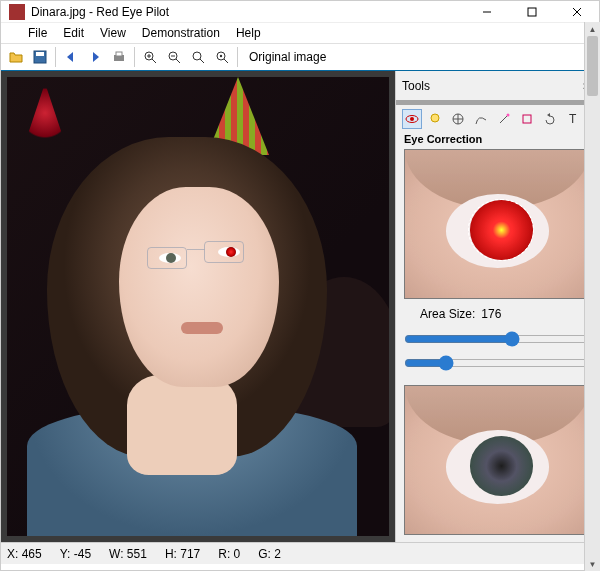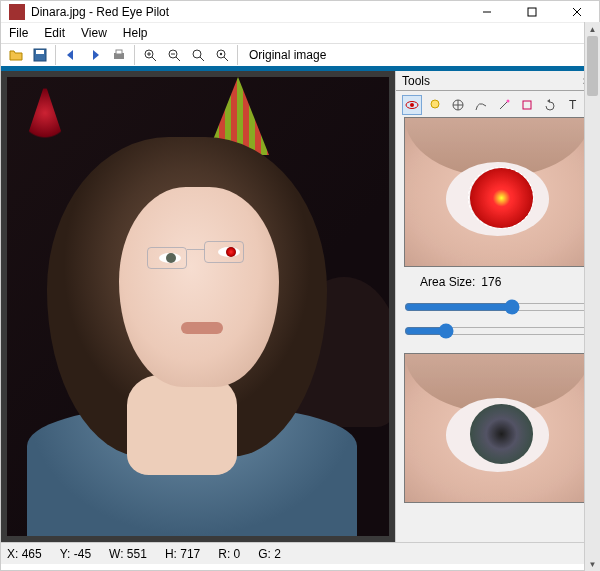--- a/index.html
+++ b/index.html
@@ -5,37 +5,37 @@
 * { margin: 0; padding: 0; box-sizing: border-box; font-family: "Segoe UI", Tahoma, sans-serif; font-size: 12px; }
 body { background: #fff; width: 600px; height: 571px; overflow: hidden; border: 1px solid #ccc; }
 
 
 .titlebar { height: 22px; display: flex; align-items: center; background: #fff; border-bottom: 1px solid #eee; }
 .titlebar .app-icon { width: 16px; height: 16px; margin: 0 6px 0 8px; background: #a03030; }
 .titlebar .title { flex: 1; color: #000; }
 .titlebar .winbtn { width: 45px; height: 29px; display: flex; align-items: center; justify-content: center; color: #000; }
 
 
-.menubar { height: 20px; display: flex; align-items: center; padding: 0 0; background: #fff; }
+.menubar { height: 20px; display: flex; align-items: center; padding: 0 19px; background: #fff; }
 .menubar .menuitem { padding: 2px 8px; cursor: default; }
 
 
-.toolbar { height: 28px; display: flex; align-items: center; padding: 2px 4px; background: #fff; border-top: 1px solid #e0e0e0; border-bottom: 5px solid #0369a1; gap: 2px; }
+.toolbar { height: 28px; display: flex; align-items: center; padding: 2px 4px; background: #fff; border-top: 1px solid #e0e0e0; border-bottom: 1px solid #0369a1; gap: 2px; }
 .toolbar .tbtn { width: 22px; height: 22px; display: flex; align-items: center; justify-content: center; border: 1px solid transparent; }
 .toolbar .sep { width: 1px; height: 20px; background: #ccc; margin: 0 2px; }
 .toolbar .orig { padding: 2px 6px; border: 1px solid transparent; }
 
 
 .workspace { display: flex; height: 471px; }
 .canvas-wrap { flex: 1; background: #3a3a3a; position: relative; padding: 6px; }
 .canvas { width: 100%; height: 100%; background: #181018; position: relative; overflow: hidden; }
 
 
 .panel { width: 204px; background: #f0f0f0; border-left: 1px solid #ccc; display: flex; flex-direction: column; }
-.panel-header { height: 20px; display: flex; align-items: center; justify-content: space-between; padding: 0 6px; background: #f0f0f0; border-bottom: 1px solid #a3a3a3; }
+.panel-header { height: 34px; display: flex; align-items: center; justify-content: space-between; padding: 0 6px; background: #f0f0f0; border-bottom: 5px solid #a3a3a3; }
 .panel-header .close { width: 14px; height: 14px; display: flex; align-items: center; justify-content: center; font-family: monospace; }
 .panel-tools { display: flex; padding: 4px 6px 2px; gap: 3px; background: #f0f0f0; }
 .ptool { width: 20px; height: 20px; display: flex; align-items: center; justify-content: center; border: 1px solid transparent; }
 .ptool.active { border: 1px solid #7aa7d7; background: #d6e7f7; }
 .panel-body { flex: 1; padding: 0 8px 6px 8px; overflow: hidden; position: relative; }
 .panel-body h4 { font-size: 11px; font-weight: bold; margin: 2px 0 4px; }
 .preview { width: 100%; height: 150px; border: 1px solid #7a7a7a; background: #caa; margin-bottom: 6px; }
 .row { display: flex; align-items: center; margin: 8px 16px; font-size: 11px; }
 .row label { margin-right: 6px; }
 input[type="range"] { width: 100%; accent-color: #2a7bd0; margin: 2px 0 6px; }
@@ -103,20 +103,21 @@
         <line x1="1" y1="1" x2="9" y2="9" stroke="#000"></line>
         <line x1="9" y1="1" x2="1" y2="9" stroke="#000"></line>
       </svg>
     </div>
 </div>
 
 <div class="menubar">
   <div class="menuitem">File</div>
   <div class="menuitem">Edit</div>
   <div class="menuitem">View</div>
+  <div class="menuitem">Demonstration</div>
   <div class="menuitem">Help</div>
 </div>
 
 <div class="toolbar">
   <div class="tbtn">
       <svg width="14" height="14">
         <path d="M1 3h4l1 2h7v7H1z" fill="#f2c24a" stroke="#b38600"></path>
       </svg>
     </div>
   <div class="tbtn">
@@ -247,20 +248,21 @@
           </svg>
         </div>
       <div class="ptool">
           <svg width="14" height="14">
             <text x="3" y="11" font-size="11" fill="#333">T</text>
           </svg>
         </div>
     </div>
 
     <div class="panel-body">
+      <h4>Eye Correction</h4>
 
       <div class="preview">
         <div class="peye pixelate">
             <div class="lid"></div>
             <div class="ball"></div>
             <div class="iris2"></div>
             <div class="sel"></div>
           </div>
       </div>
 

